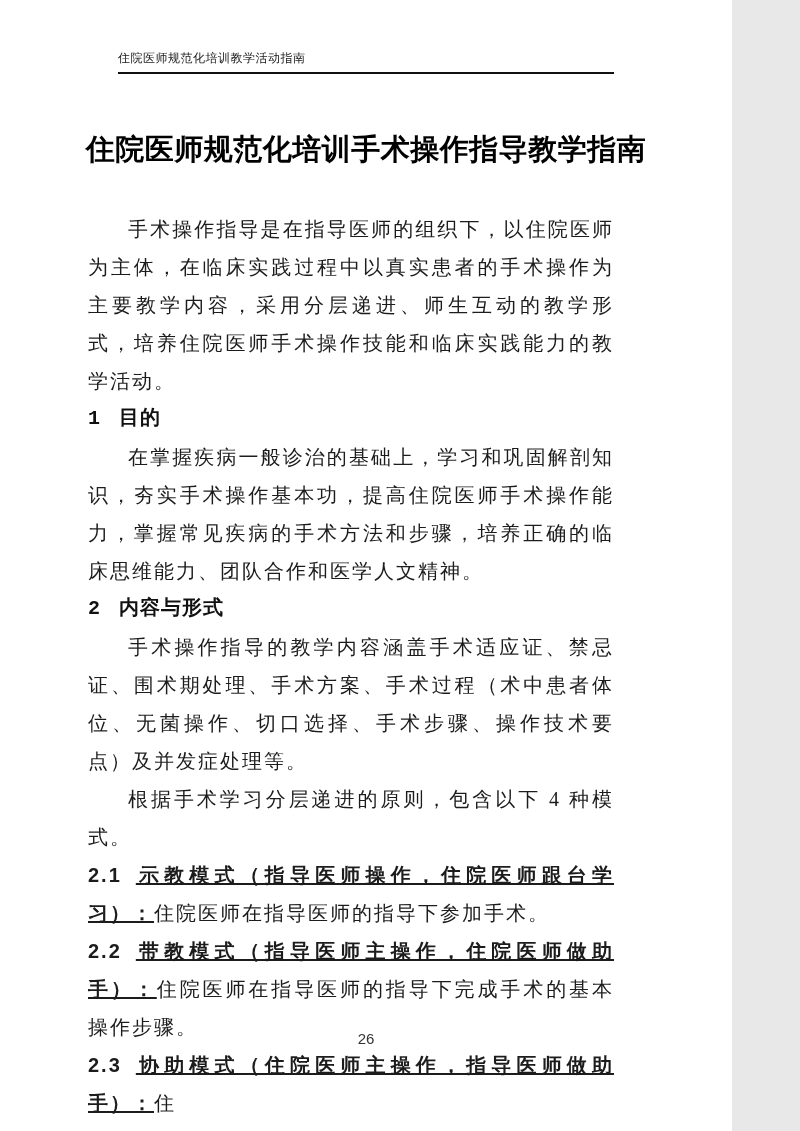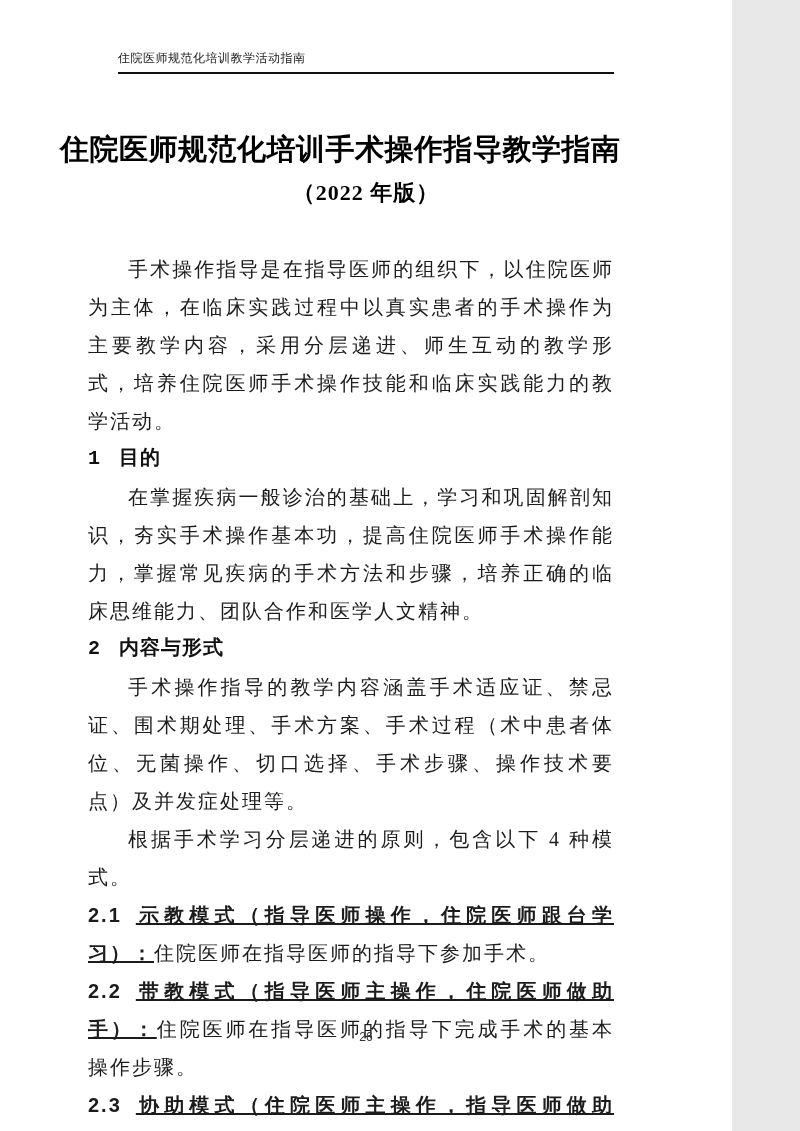--- a/index.html
+++ b/index.html
@@ -24,20 +24,21 @@
     border-bottom: 2px solid #111111;
   }
   .running-header-text {
     font-size: 12px;
     letter-spacing: 0.5px;
     color: #222222;
   }
   
   .doc-title {
     margin: 54px 60px 0 60px;
+    text-align: center;
     font-size: 29px;
     font-weight: bold;
     letter-spacing: 0.5px;
     line-height: 42px;
     color: #000000;
   }
   .doc-subtitle {
     margin-top: 6px;
     text-align: center;
     font-size: 22px;
@@ -74,36 +75,35 @@
   }
   .mode-label { font-weight: bold; text-decoration: underline; }
   
   .page-footer {
     position: absolute;
     top: 1030px;
     left: 0;
     width: 100%;
     text-align: center;
     font-family: "Liberation Sans", "DejaVu Sans", sans-serif;
-    font-size: 12px;
+    font-size: 15px;
     color: #333333;
   }
 </style>
 </head>
 <body>
 
 <div class="page">
 
   <div class="running-header">
     <div class="running-header-text">住院医师规范化培训教学活动指南</div>
   </div>
 
   <h1 class="doc-title">住院医师规范化培训手术操作指导教学指南</h1>
 
-  <div class="doc-subtitle">（2022 年版）</div>
 
   <div class="body-text">
 
     <p class="para indent">手术操作指导是在指导医师的组织下，以住院医师为主体，在临床实践过程中以真实患者的手术操作为主要教学内容，采用分层递进、师生互动的教学形式，培养住院医师手术操作技能和临床实践能力的教学活动。</p>
 
     <div class="sec-heading">
       <span class="sec-num">1</span><span>目的</span>
     </div>
 
     <p class="para indent">在掌握疾病一般诊治的基础上，学习和巩固解剖知识，夯实手术操作基本功，提高住院医师手术操作能力，掌握常见疾病的手术方法和步骤，培养正确的临床思维能力、团队合作和医学人文精神。</p>

